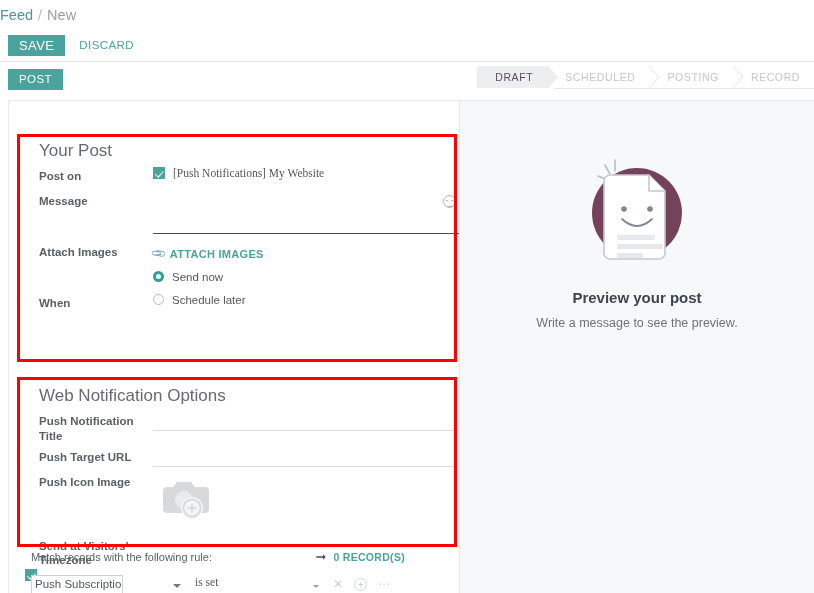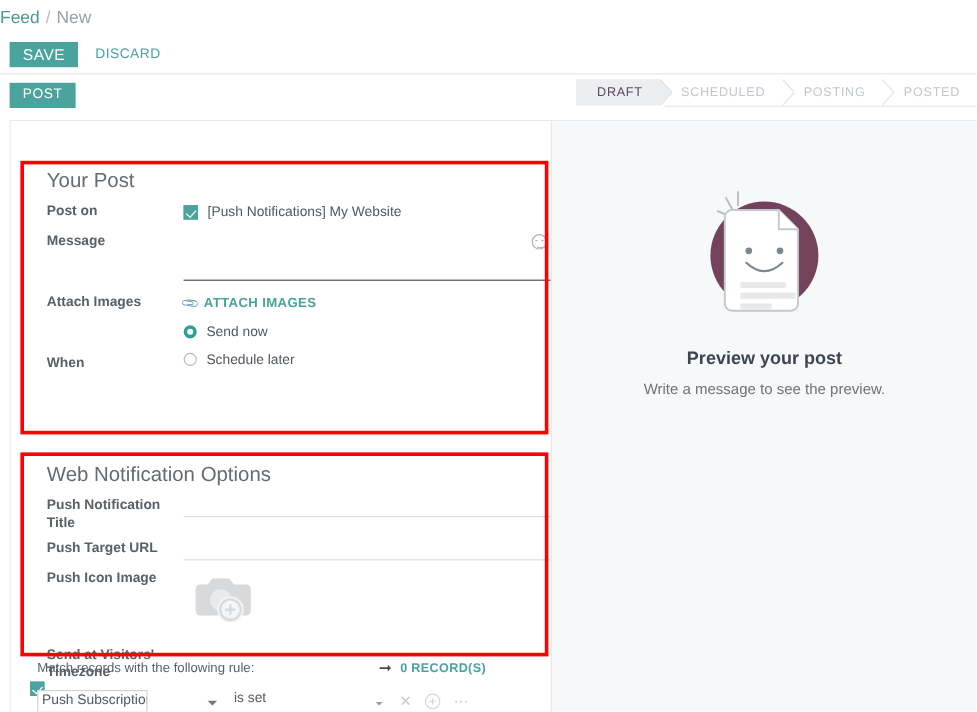--- a/index.html
+++ b/index.html
@@ -94,21 +94,21 @@
     margin-bottom:6px;
   }
   .frow { display:flex; align-items:flex-start; margin-bottom:4px; }
   .flabel {
     width:128px; padding-left:14px; font-size:11.5px; color:#5a6066;
     font-weight:bold; line-height:15px; padding-top:2px;
   }
   .fval { flex:1; padding-right:72px; position:relative; }
 
   
-  .cbline { display:flex; align-items:center; gap:8px; height:19px; }
+  .cbline { display:flex; align-items:flex-start; gap:8px; height:19px;font-family:Liberation Serif, serif; }
   .cbox {
     width:12px; height:12px; border:1px solid #b6bbc0; background:#fff;
     display:inline-block; position:relative; cursor:pointer; flex:none;
   }
   .cbox.checked { background:#4aa39d; border-color:#4aa39d; }
   .cbox.checked:after {
     content:""; position:absolute; left:3px; top:1px; width:3.5px; height:6.5px;
     border:solid #fff; border-width:0 1.6px 1.6px 0; transform:rotate(42deg);
   }
   .cblabel { font-size:11.5px; color:#52585e; }
@@ -202,21 +202,21 @@
   }
   .dsel .underline { position:absolute; left:0; right:0; bottom:0; height:1px; background:#d4d7da; }
   .dsel .caret2 {
     position:absolute; right:10px; bottom:6px; width:0; height:0;
     border-left:4px solid transparent; border-right:4px solid transparent;
     border-top:4px solid #72787e;
   }
   .dop {
     position:relative; height:19px; width:130px; margin-left:2px;
   }
-  .dop .txt { position:absolute; left:2px; top:1px; font-size:11.5px; color:#52585e; }
+  .dop .txt { position:absolute; left:2px; top:1px; font-size:11.5px; color:#52585e;font-family:Liberation Serif, serif; }
   .dop .underline { position:absolute; left:0; right:0; bottom:0; height:1px; background:#d4d7da; }
   .dop .caret2 {
     position:absolute; right:4px; bottom:6px; width:0; height:0;
     border-left:3.5px solid transparent; border-right:3.5px solid transparent;
     border-top:3.5px solid #9aa0a6;
   }
   .dicons { display:flex; align-items:center; gap:11px; margin-left:10px; }
   .ico-x { color:#c8ccd0; font-size:12px; cursor:pointer; line-height:12px; }
   .ico-plus {
     width:13px; height:13px; border-radius:50%; border:1.5px solid #d3d7da;
@@ -280,21 +280,21 @@
     </div>
     <div class="stage">
       <span>POSTING</span>
       <span class="chev">
         <svg width="10" height="22" viewBox="0 0 10 22">
             <path d="M0 0 L10 11 L0 22" fill="none" stroke="#e0e3e6" stroke-width="1"></path>
           </svg>
       </span>
     </div>
     <div class="stage">
-      <span>POSTED</span>
+      <span>RECORD</span>
     </div>
   </div>
   <div class="statusbar-under"></div>
 
   <div class="sheet">
 
     <div class="sheet-left">
 
       <div class="hl" id="hl-post"></div>
       <div class="hl" id="hl-web"></div>

